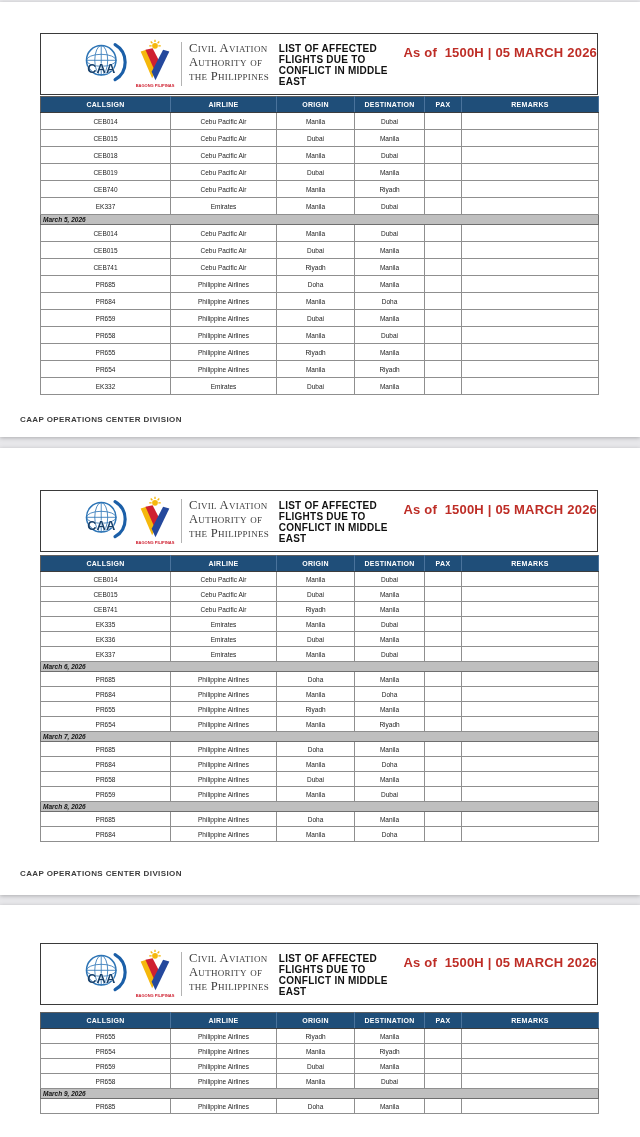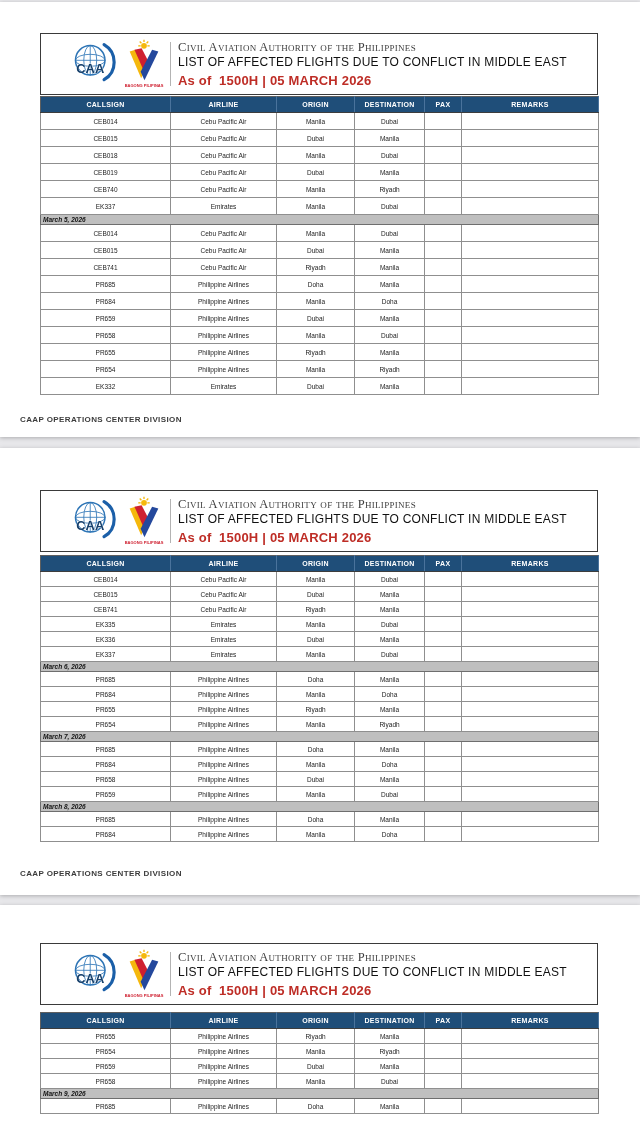--- a/index.html
+++ b/index.html
@@ -28,32 +28,32 @@
     position:absolute;left:40px;width:558px;height:62px;
     border:1.5px solid #3a3a3a;
     box-sizing:border-box;
     display:flex;align-items:center;
     background:#fff;
   }
   #page1 .header-slot .header-box{top:31px;}
   #page2 .header-slot .header-box{top:42px;}
   #page3 .header-slot .header-box{top:38px;}
 
-  .logos{display:flex;align-items:center;gap:6px;margin-left:28px;}
+  .logos{display:flex;align-items:center;gap:6px;margin-left:39px;}
   .caa-logo{width:48px;height:48px;}
   .bp-logo{width:42px;height:50px;}
   .vline{width:0;border-left:1px solid #b3b3b3;height:44px;margin:0 7px 0 5px;}
-  .title-block{display:flex;flex-direction:column;justify-content:space-between;line-height:1.12;}
+  .title-block{display:flex;flex-direction:row;justify-content:space-between;line-height:1.12;}
   .org{
     font-family:"Liberation Serif","DejaVu Serif",serif;
     font-variant:small-caps;
     font-size:12.5px;color:#3d3d3d;letter-spacing:.3px;
   }
   .doc-title{
-    font-size:12px;font-weight:normal;color:#111;letter-spacing:.25px;margin-top:2px;
+    font-size:10px;font-weight:bold;color:#111;letter-spacing:.25px;margin-top:2px;
   }
   .as-of{
     font-size:13px;font-weight:bold;color:var(--red);
     white-space:pre;margin-top:5px;letter-spacing:.2px;
   }
 
   table.flights{
     position:absolute;left:40px;width:558px;
     border-collapse:collapse;table-layout:fixed;
     border:1px solid #5f5f5f;

